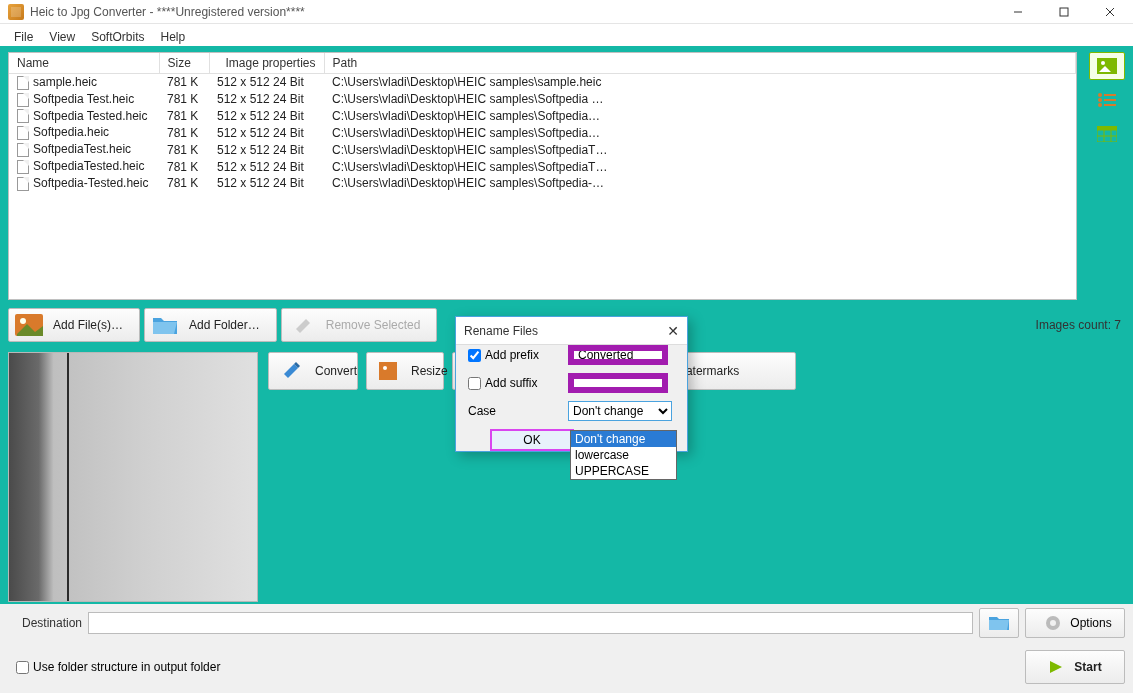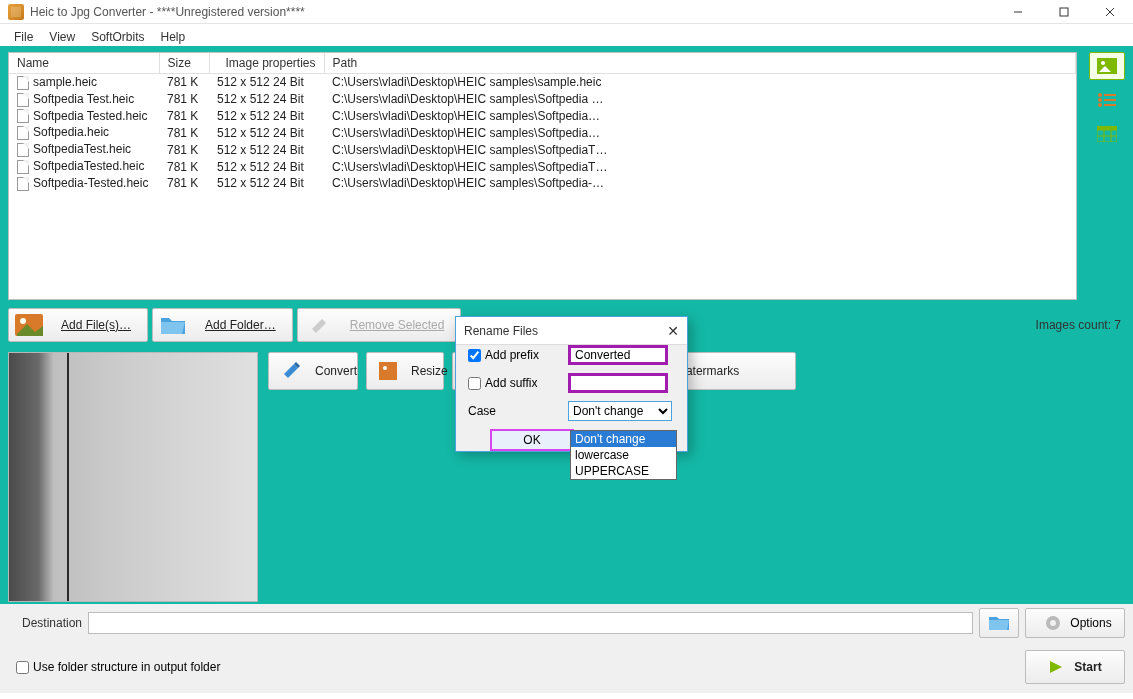--- a/index.html
+++ b/index.html
@@ -31,21 +31,21 @@
 .fileicon { display:inline-block; width:12px; height:14px; border:1px solid #999; background:#fff; margin-right:4px; vertical-align:middle; position:relative; }
 .fileicon::after{content:"";position:absolute;right:-1px;top:-1px;border:3px solid transparent;border-right-color:#f0f0f0;border-top-color:#f0f0f0;}
 
 
 .sidetools { position: absolute; right: 8px; top: 6px; width: 36px; display: flex; flex-direction: column; gap: 6px; }
 .sidetools .tb { width: 36px; height: 28px; border: 1px solid transparent; display:flex; align-items:center; justify-content:center; border-radius:2px; }
 .sidetools .tb.active { border-color:#7eb900; background:#f6ffe8; }
 
 
 .toolrow { margin-top: 8px; display: flex; align-items: center; gap: 4px; }
-.bigbtn { height: 34px; background: linear-gradient(#fdfdfd,#ececec); border: 1px solid #bcbcbc; border-radius: 2px; display: flex; align-items: center; padding: 0 16px 0 4px; gap: 16px; color: #222; cursor: default; text-decoration: underline; }
+.bigbtn { height: 34px; background: linear-gradient(#fdfdfd,#ececec); border: 1px solid #bcbcbc; border-radius: 2px; display: flex; align-items: center; padding: 0 16px 0 4px; gap: 8px; color: #222; cursor: default; }
 .bigbtn.disabled { color: #aaa; }
 .bigbtn .ic { width: 32px; height: 26px; display:flex; align-items:center; justify-content:center; }
 .count { margin-left: auto; color: #333; padding-right: 4px; }
 
 
 .lower { margin-top: 10px; display: flex; gap: 10px; }
 .preview { width: 250px; height: 250px; border: 1px solid #b8b8b8; background: linear-gradient(90deg,#4a4a4a 0%,#6a6a6a 12%,#bfbfbf 18%,#d0d0d0 55%,#e0e0e0 100%); position:relative; }
 .preview::after{content:"";position:absolute;left:58px;top:0;bottom:0;width:2px;background:#2a2a2a;}
 .actions { display: flex; flex-direction: row; gap: 8px; }
 .actrow { display: flex; gap: 8px; }
@@ -65,21 +65,21 @@
 .bottomrow .chk input { width:13px; height:13px; }
 .startbtn { margin-left: auto; width: 100px; height: 34px; background: linear-gradient(#fdfdfd,#ececec); border:1px solid #bcbcbc; border-radius:2px; display:flex; align-items:center; justify-content:center; gap:10px; font-weight:bold; color:#222;}
 
 
 .dialog { position: absolute; left: 455px; top: 270px; width: 233px; background: #f0f0f0; border: 1px solid #4aa3df; box-shadow: 4px 4px 12px rgba(0,0,0,.25); z-index: 10; }
 .dialog .dtitle { height: 28px; background: #fff; display: flex; align-items: center; padding: 0 8px; color: #333; border-bottom:1px solid #ddd;}
 .dialog .dtitle .dclose { margin-left:auto; font-size:14px; }
 .dialog .dbody { padding: 0 12px; }
 .dialog .drow { display: flex; align-items: center; margin-bottom: 8px; }
 .dialog .drow .lft { width: 100px; display:flex; align-items:center; gap:4px;}
-.dialog .drow input[type=text] { width: 100px; height: 20px; border:3px solid #a21caf; padding:0 4px; font-size:12px;}
+.dialog .drow input[type=text] { width: 100px; height: 20px; border:6px solid #a21caf; padding:0 4px; font-size:12px;}
 .dialog .drow input[type=checkbox] { width:13px;height:13px;}
 .dialog select { width: 104px; height:20px; border:1px solid #4aa3df; font-size:12px; background:#fff;}
 .dialog .okrow { display:flex; justify-content:flex-start; padding-left: 22px; margin-top:4px;}
 .dialog .okbtn { width:84px; height:22px; border:2px solid #d946ef; background:#e8f1fb; display:flex;align-items:center;justify-content:center;}
 
 
 .ddlist { position:absolute; left:570px; top:384px; width:107px; background:#fff; border:1px solid #666; z-index:20;}
 .ddlist div { padding:1px 4px; }
 .ddlist .sel { background:#2a7bd4; color:#fff; }
 

